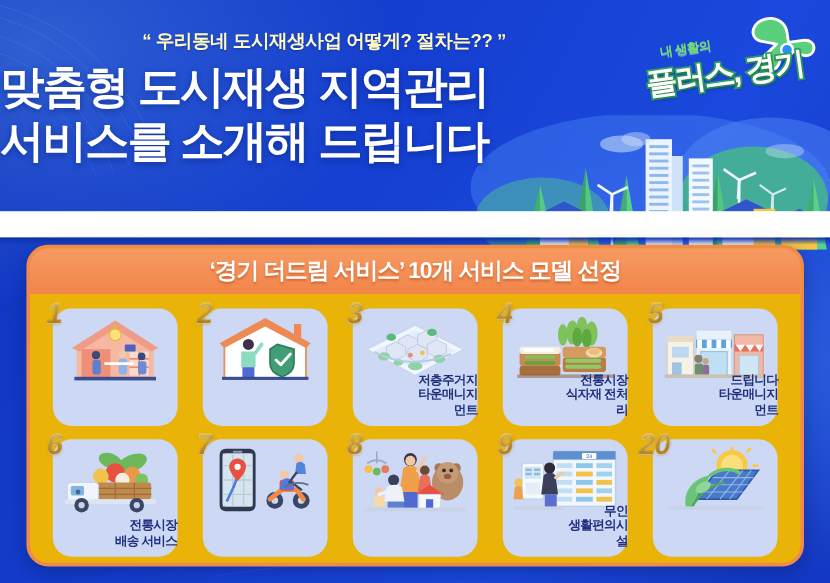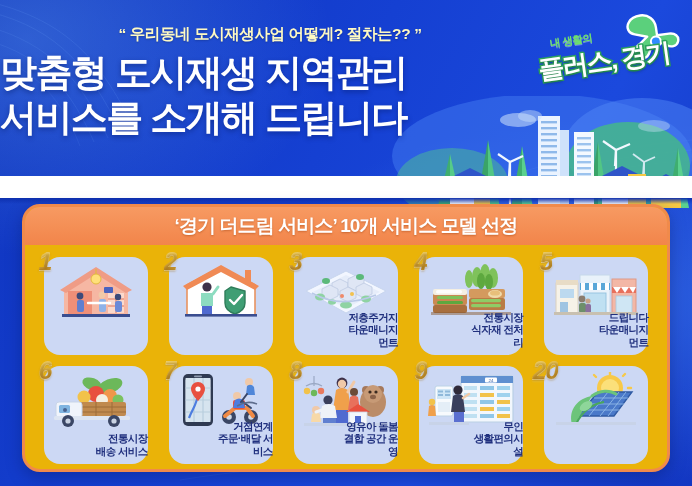--- a/index.html
+++ b/index.html
@@ -517,24 +517,20 @@
           <circle cx="60" cy="24" r="4" fill="#f0c9a8"></circle>
           <path d="M58 28 q4 -3 8 0 l2 8 h-12 z" fill="#4d7de0"></path>
           <line x1="66" y1="30" x2="74" y2="36" stroke="#3a4665" stroke-width="2" stroke-linecap="round"></line>
 
           <circle cx="62" cy="22" r="0" fill="none"></circle>
           <circle cx="72" cy="10" r="4" fill="#f0c9a8"></circle>
           <path d="M70 14 q4 -3 7 1 l1 8 h-9 z" fill="#4f86d8"></path>
           <line x1="70" y1="22" x2="64" y2="30" stroke="#3a4665" stroke-width="2" stroke-linecap="round"></line>
           <path d="M60 34 q10 -6 20 -2" stroke="#5e6d8c" stroke-width="1.6" fill="none"></path>
         </svg>
-        <span class="label two-line">
-          <span>거점연계</span><br>
-          <span>주문·배달 서비스</span>
-        </span>
       </div>
     </div>
 
     <div class="cell">
       <div class="tile">
         <span class="num">8</span>
         <svg class="art" viewBox="0 0 88 60">
 
           <line x1="12" y1="4" x2="12" y2="14" stroke="#9aa8c4" stroke-width="1.2"></line>
           <path d="M4 14 q8 -5 16 0" stroke="#9aa8c4" stroke-width="1.4" fill="none"></path>
@@ -565,24 +561,20 @@
           <rect x="21" y="46" width="13" height="6" fill="#5f7fd0"></rect>
           <circle cx="14" cy="38" r="4" fill="#f0c9a8"></circle>
           <path d="M10 42 q4 -3 8 0 l1 8 h-10 z" fill="#f7d9a8"></path>
           <line x1="20" y1="38" x2="14" y2="40" stroke="#eef2f8" stroke-width="3" stroke-linecap="round"></line>
 
           <polygon points="44,40 56,32 68,40" fill="#e8503f"></polygon>
           <rect x="47" y="40" width="18" height="12" fill="#f4f7fc" stroke="#cdd8e8" stroke-width="0.8"></rect>
           <rect x="53" y="44" width="6" height="8" fill="#4f6ad0"></rect>
           <rect x="2" y="51" width="84" height="3" fill="#c8d3e8"></rect>
         </svg>
-        <span class="label two-line">
-          <span>영유아 돌봄</span><br>
-          <span>결합 공간 운영</span>
-        </span>
       </div>
     </div>
 
     <div class="cell">
       <div class="tile">
         <span class="num">9</span>
         <svg class="art" viewBox="0 0 88 60">
 
           <rect x="34" y="4" width="52" height="46" rx="2" fill="#f2f7fd" stroke="#b9cfe4" stroke-width="1.2"></rect>
           <rect x="34" y="4" width="52" height="7" fill="#5e8fd0"></rect>

